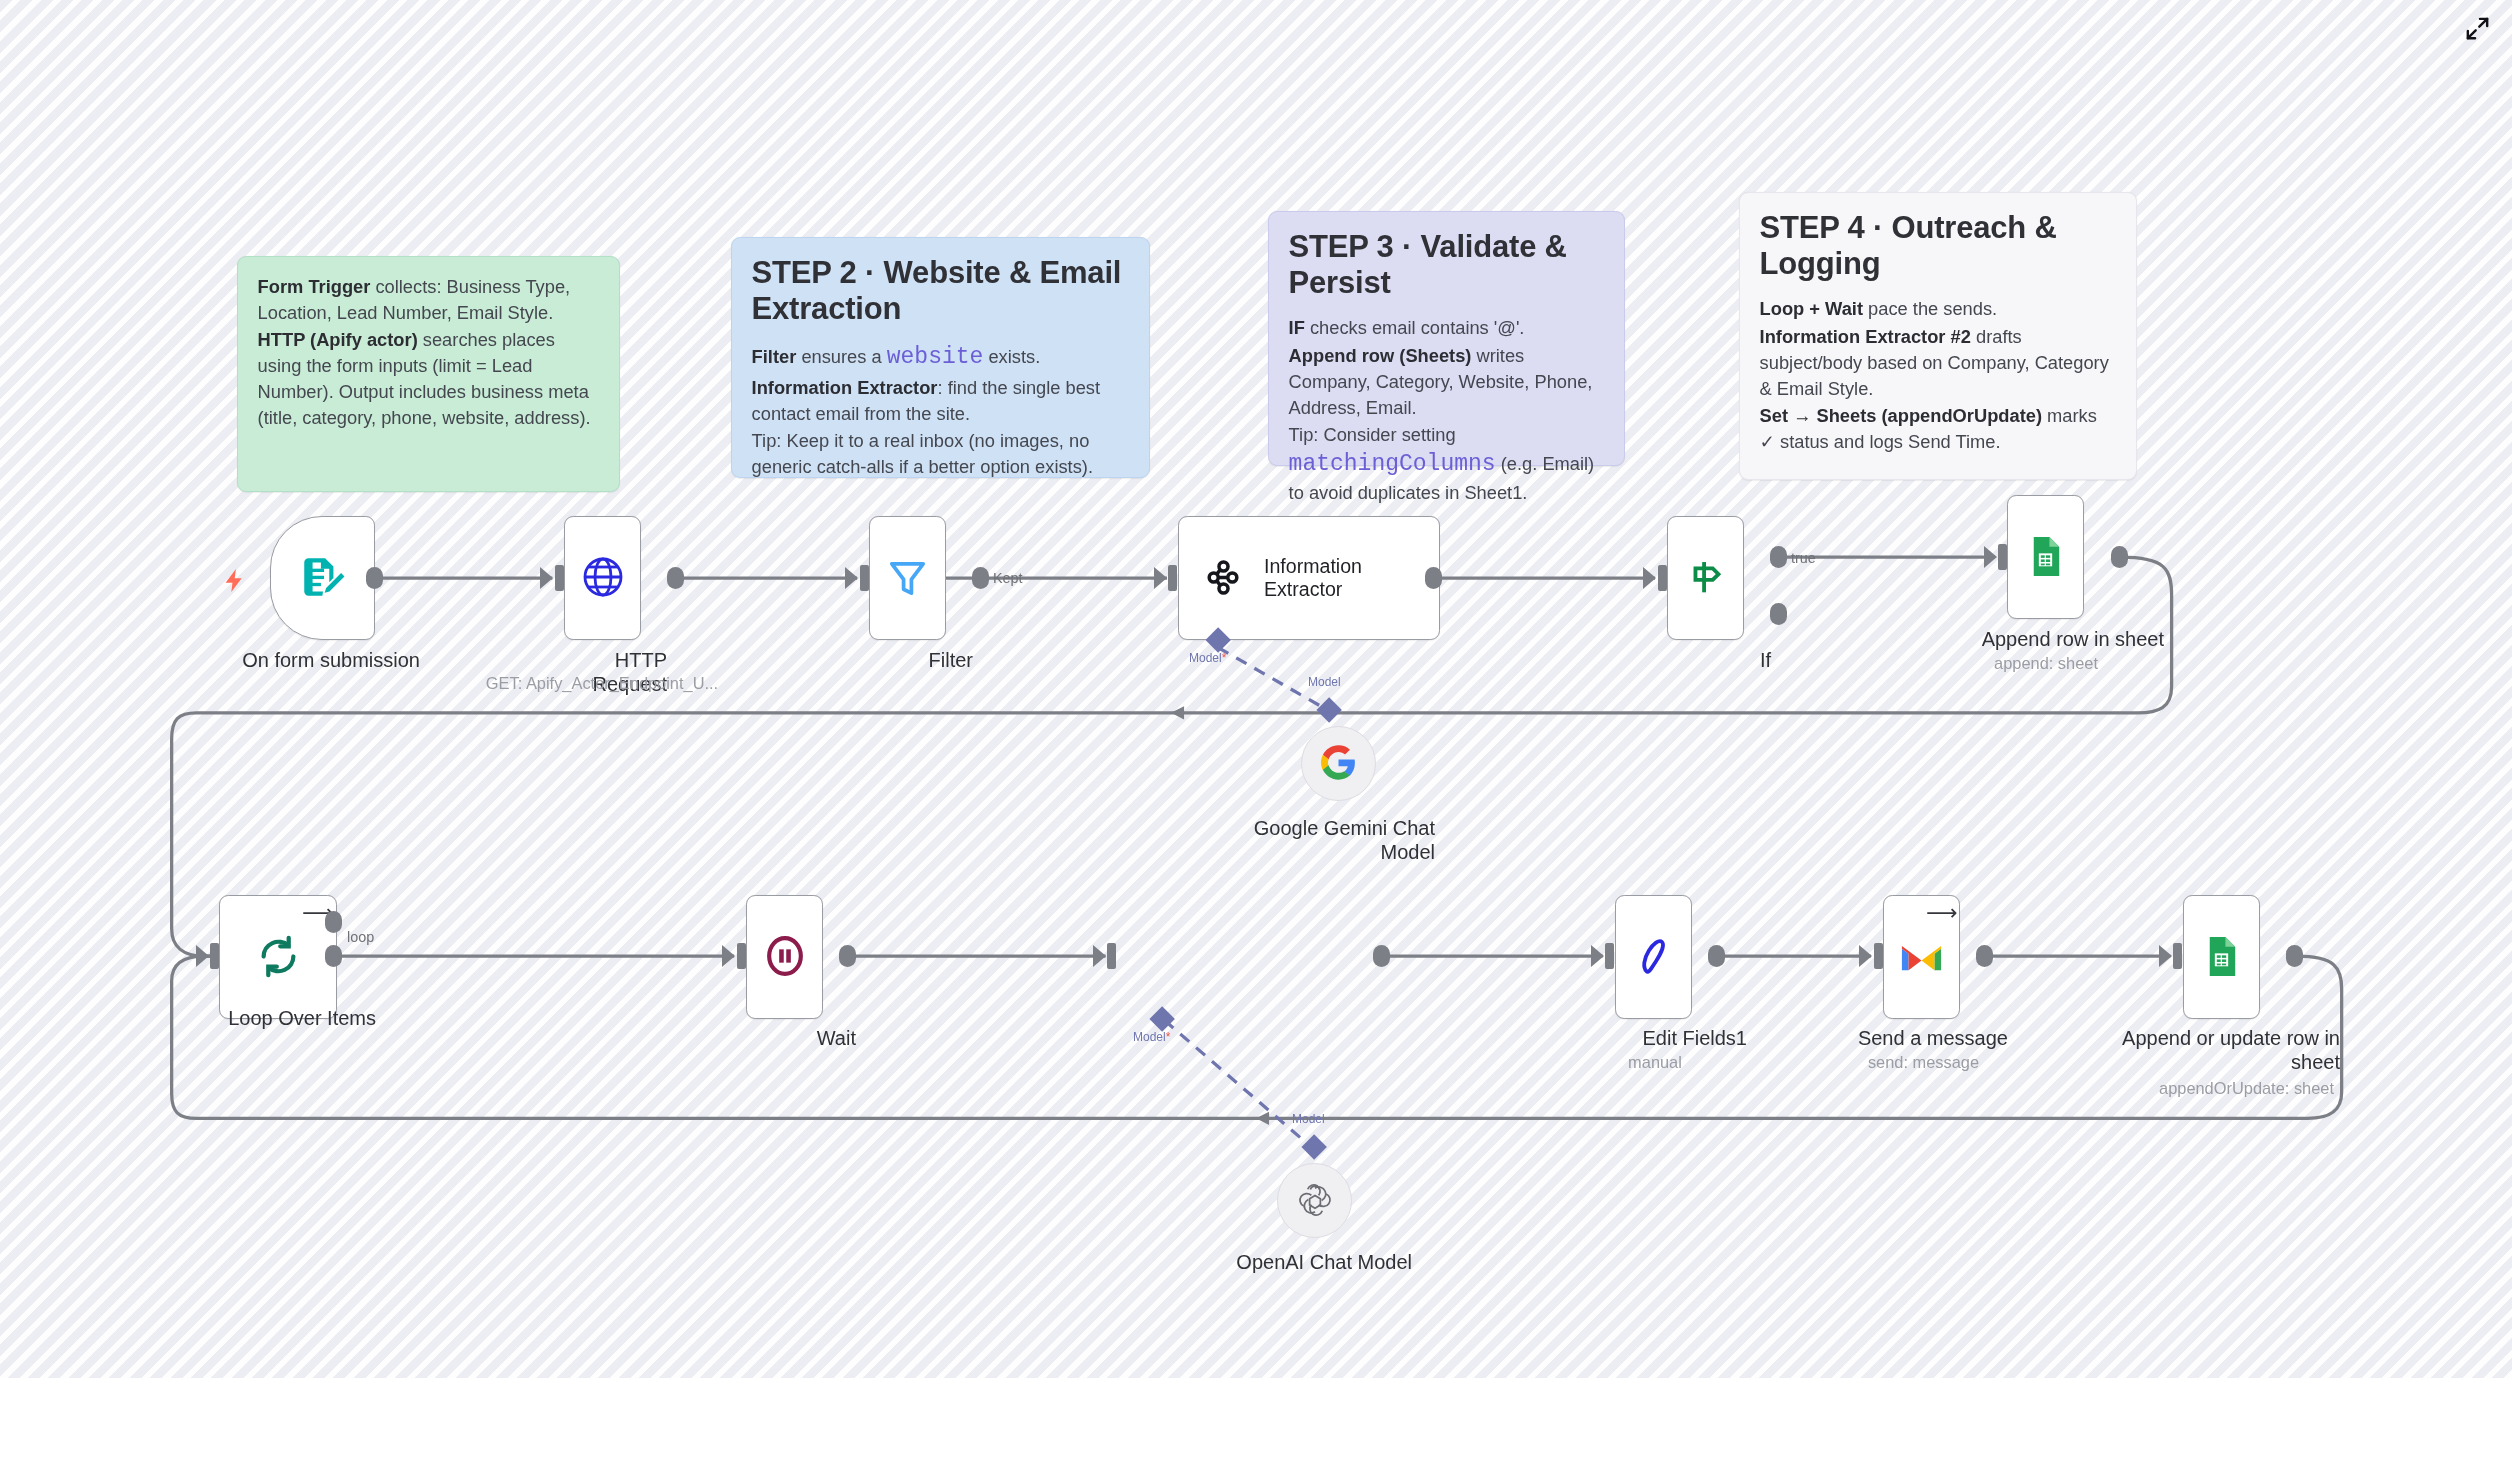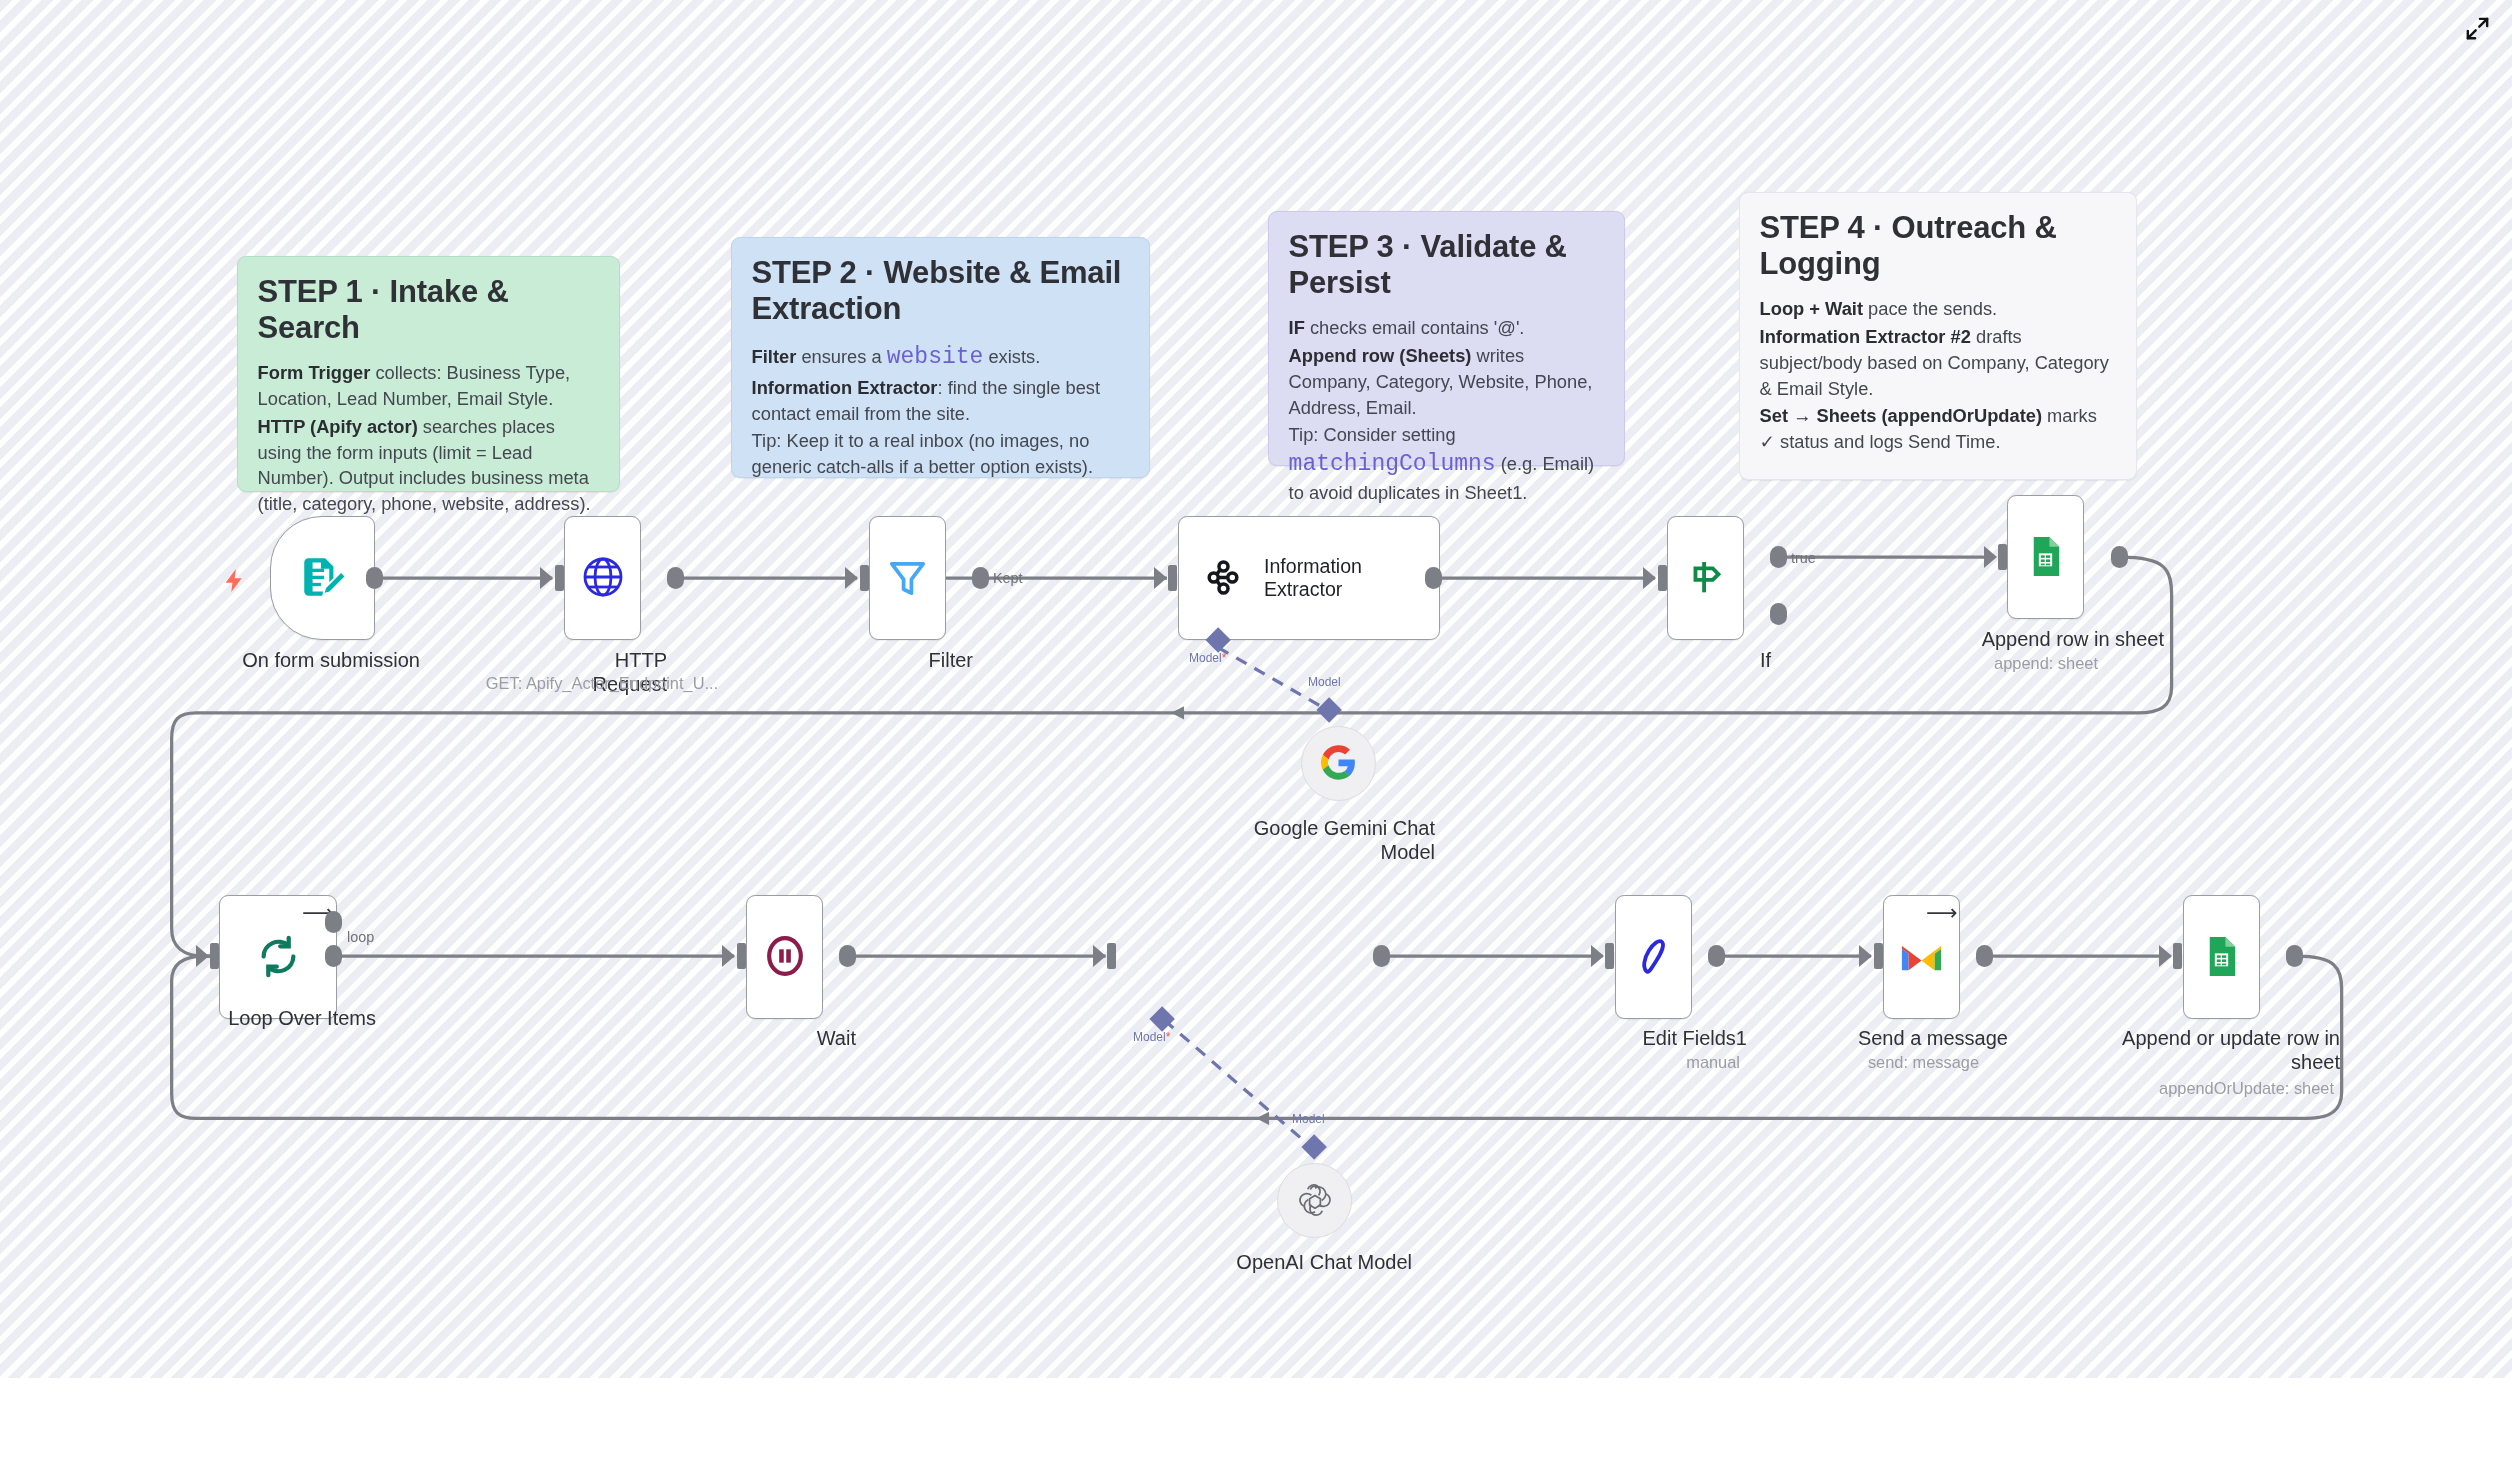--- a/index.html
+++ b/index.html
@@ -115,21 +115,20 @@
 
     <path d="M3512,1462 C3570,1462 3580,1480 3580,1512 L3580,1670 C3580,1700 3560,1710 3528,1710
              L300,1710 C272,1710 262,1700 262,1672 L262,1500 C262,1472 282,1462 312,1462 L330,1462" stroke="#7d7f87" stroke-width="5" fill="none"></path>
     <polygon points="1940,1700 1920,1710 1940,1720" fill="#7d7f87"></polygon>
 
     <path d="M1862,990 L2030,1086" stroke="#6f76ae" stroke-width="5" fill="none" stroke-dasharray="18 14"></path>
     <path d="M1780,1560 L2000,1750" stroke="#6f76ae" stroke-width="5" fill="none" stroke-dasharray="18 14"></path>
   </svg>
 
   <div class="note n1" style="left:237px; top:256px; width:383px; height:236px;">
-    <h3>STEP 1 · Intake &amp; Search</h3>
     <div class="body">
       <p><b>Form Trigger</b><span> collects: Business Type, Location, Lead Number, Email Style.</span></p>
       <p><b>HTTP (Apify actor)</b><span> searches places using the form inputs (limit = Lead Number). Output includes business meta (title, category, phone, website, address).</span></p>
     </div>
   </div>
 
   <div class="note n2" style="left:731px; top:237px; width:419px; height:241px;">
     <h3>STEP 2 · Website &amp; Email Extraction</h3>
     <div class="body">
       <p><b>Filter</b><span> ensures a </span><code>website</code><span> exists.</span></p>
@@ -322,21 +321,21 @@
     <span>
       <svg width="48" height="48" viewBox="0 0 24 24" fill="none" stroke="#2b29e0" stroke-width="1.9" stroke-linejoin="round">
         <path d="M8.2 19.6 C6.4 17.8 6.8 13.6 9.4 9.4 C11.6 5.8 14.6 3.6 16 5 C17.4 6.4 15.6 10.6 13 14.6 C10.6 18.3 9.4 20.8 8.2 19.6 z"></path>
       </svg>
     </span>
   </div>
   <div class="inarrow" style="left:1591px; top:945px;"></div>
   <div class="inbar" style="left:1605px; top:943px;"></div>
   <div class="port" style="left:1708px; top:945px;"></div>
   <div class="caption" style="left:1564px; top:1026px; width:183px;">Edit Fields1</div>
-  <div class="subcaption" style="left:1570px; top:1053px; width:170px;text-align:right;">manual</div>
+  <div class="subcaption" style="left:1570px; top:1053px; width:170px;">manual</div>
 
   <div class="node square" style="left:1883px; top:895px;">
     <span>
       <svg width="47" height="39" viewBox="0 0 24 18">
         <path d="M2 3.4 L2 16 h3.4 V8 L12 12.6 L18.6 8 v8 H22 V3.4 L12 10.6 z" fill="#ffffff"></path>
         <path d="M2 16 V5.1 l3.4 2.5 V16z" fill="#4285F4"></path>
         <path d="M18.6 16 V7.6 L22 5.1 V16z" fill="#34A853"></path>
         <path d="M2 3.6 L2 5.1 L5.4 7.6 V16 h0 L12 11 l-10-7.4z" fill="#EA4335"></path>
         <path d="M22 3.6 L22 5.1 L18.6 7.6 V16 L12 11 l10-7.4z" fill="#FBBC05"></path>
         <path d="M5.4 7.6 L12 12.2 l6.6-4.6 V16 h-3.2 V10.4 L12 13.1 L8.6 10.4 V16 H5.4z" fill="#EA4335" opacity="0"></path>

